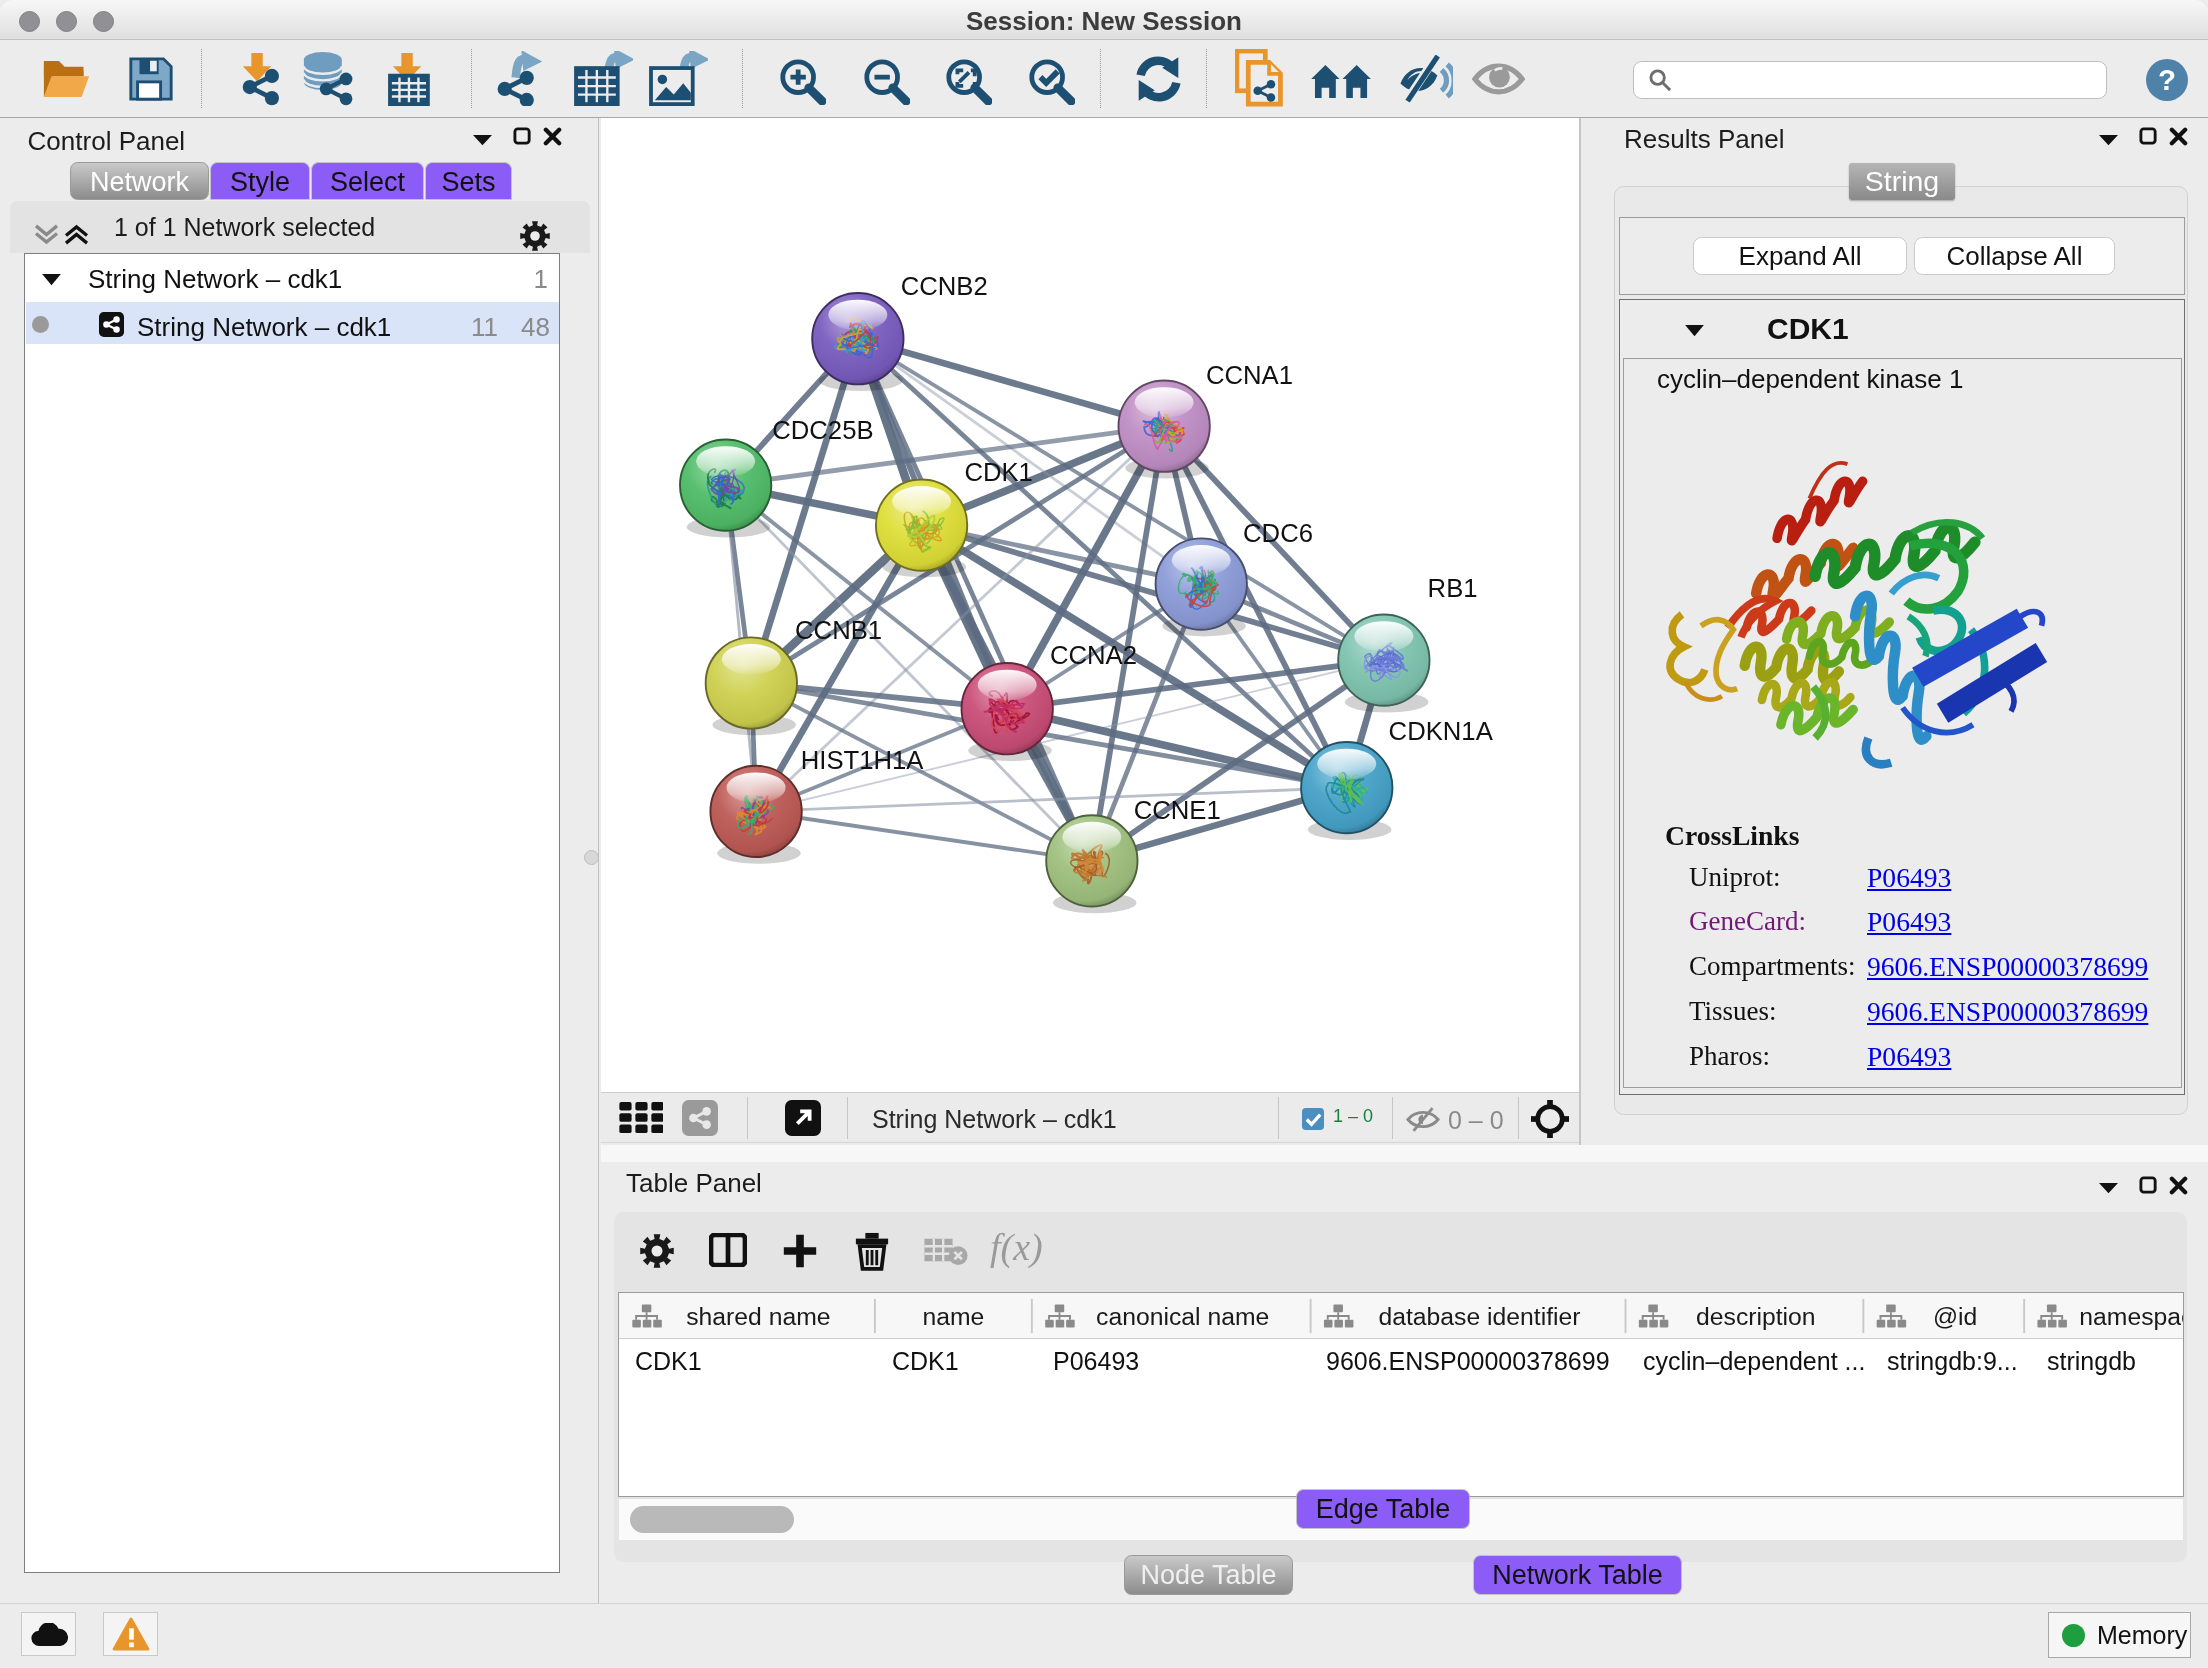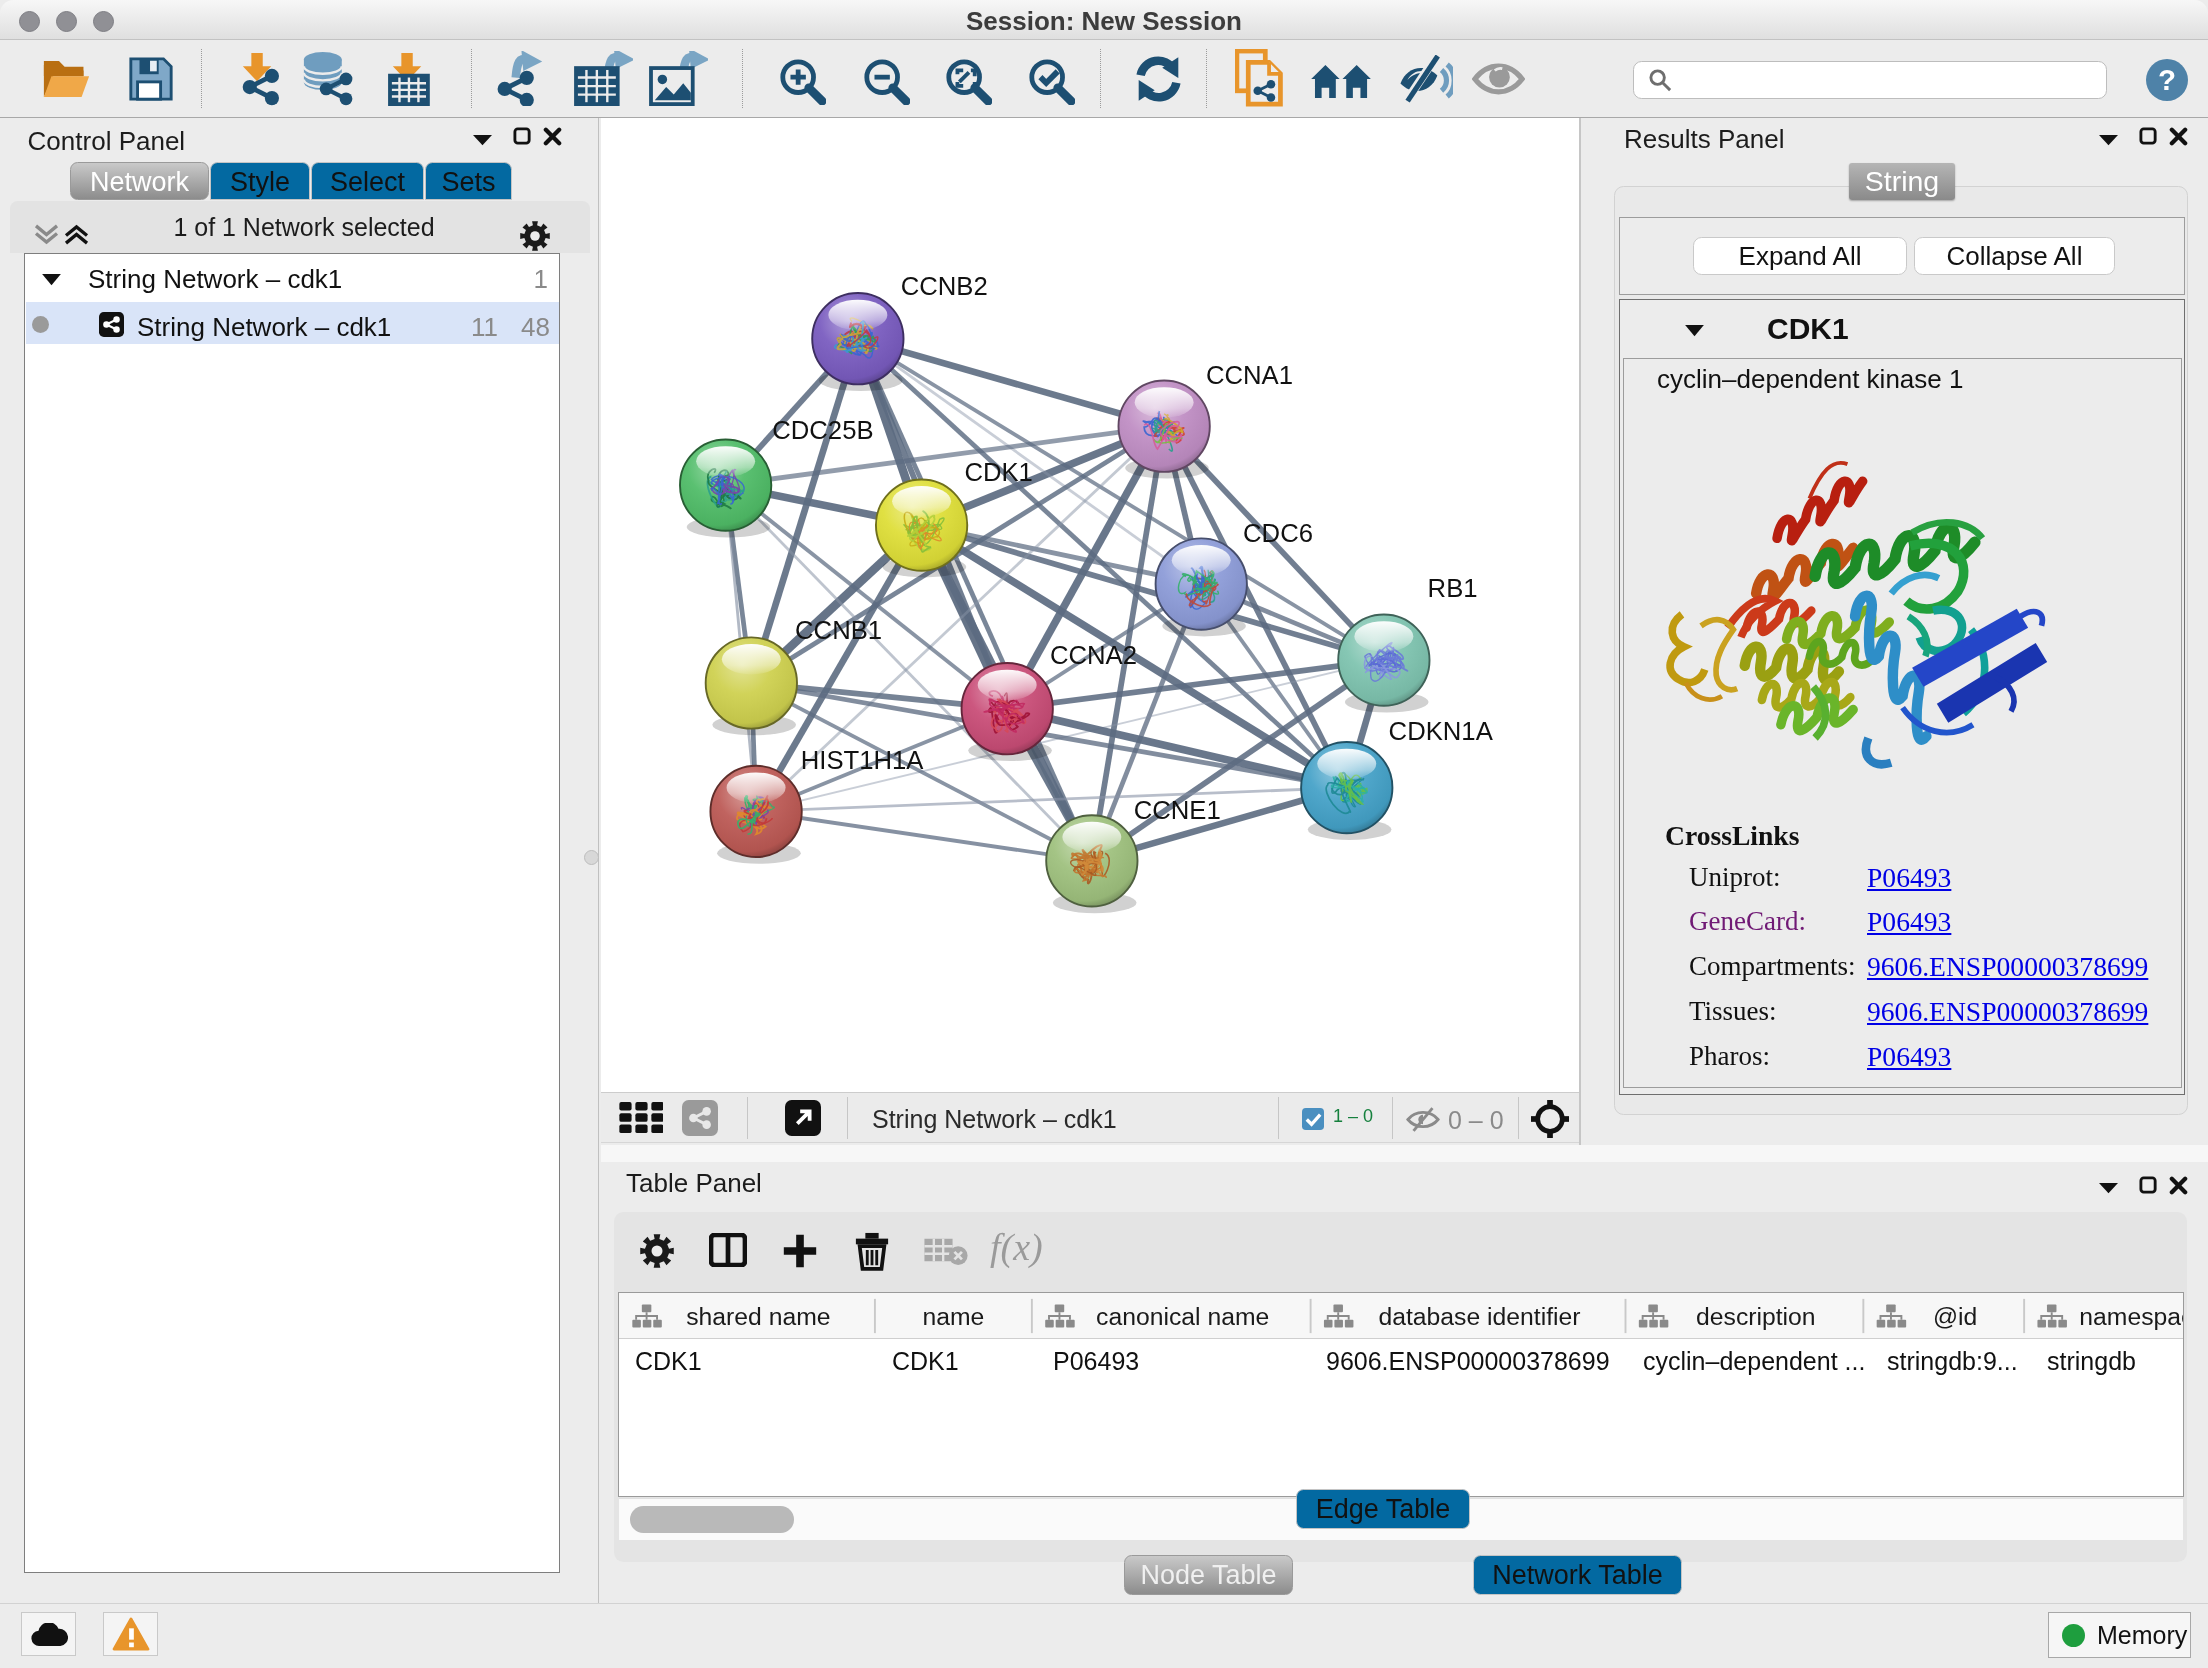--- a/index.html
+++ b/index.html
@@ -20,21 +20,21 @@
   background:#ffffff; }
 #netbar { position:absolute; left:601px; top:1092px; width:978px; height:51px;
   background:#ebebeb; border-top:1px solid #cccccc; border-bottom:1px solid #d6d6d6; }
 #resdivider { position:absolute; left:1579px; top:118px; width:1.9px; height:1028px; background:#c6c6c6; }
 #respanel { position:absolute; left:1581px; top:118px; width:628px; height:1028px; background:#ececec; }
 #splitstrip { position:absolute; left:601px; top:1145px; width:1607px; height:17px; background:#f7f7f7; }
 #tablepanel { position:absolute; left:601px; top:1162px; width:1607px; height:440px; background:#ececec; }
 #statusbar { position:absolute; left:0; top:1603px; width:2208px; height:66px;
   background:#ececec; border-top:1px solid #d2d2d2; }
 .panel-title { font-size:26px; color:#1c1c1c; position:absolute; }
-.tab { position:absolute; height:38px; background:#0369a1; border:1px solid #c4c4c4;
+.tab { position:absolute; height:38px; background:#8b5cf6; border:1px solid #c4c4c4;
   border-radius:7.6px 7.6px 0 0; font-size:27px; color:#111; text-align:center; }
 .tabsel { background:linear-gradient(#c9c9c9,#8c8c8c); color:#ffffff;
   border-color:#9a9a9a; border-radius:7.6px; }
 .btn { position:absolute; background:#ffffff; border:1px solid #c9c9c9; border-radius:8.6px;
   font-size:26px; color:#111; text-align:center; }
 a.link { color:#0000e6; }
 </style></head><body>
 
 <div id="titlebar"></div>
 <div class="light" style="left:19px"></div>
@@ -190,21 +190,21 @@
 <div class="tab" style="left:210px;top:162px;width:100px;line-height:38px">Style</div>
 <div class="tab" style="left:311px;top:162px;width:113px;line-height:38px">Select</div>
 <div class="tab" style="left:425px;top:162px;width:87px;line-height:38px">Sets</div>
 <div class="abs" style="left:9.5px;top:201px;width:580px;height:52px;background:#e3e3e3;border-radius:7.6px 7.6px 0 0"></div>
 <svg style="position:absolute;left:34px;top:224px" width="25" height="21" viewBox="0 0 26 22">
     <path d="M2 2 l11 9 11 -9 M2 10 l11 9 11 -9" stroke="#8a8a8a" stroke-width="3.5" fill="none"></path>
   </svg>
 <svg style="position:absolute;left:64px;top:224px" width="25" height="21" viewBox="0 0 26 22">
     <path d="M2 20 l11 -9 11 9 M2 12 l11 -9 11 9" stroke="#111" stroke-width="3.5" fill="none"></path>
   </svg>
-<div class="abs" style="left:114px;top:213px;width:380px;text-align:center;font-size:25px;color:#1c1c1c">1 of 1 Network selected</div>
+<div class="abs" style="left:114px;top:213px;width:380px;text-align:left;font-size:25px;color:#1c1c1c">1 of 1 Network selected</div>
 <svg style="position:absolute;left:519px;top:220px" width="32" height="32" viewBox="0 0 34 34">
     <path d="M32.7 13.9 L32.7 20.1 L28.3 19.2 L26.6 23.4 L30.3 25.9 L25.9 30.3 L23.4 26.6 L19.2 28.3 L20.1 32.7 L13.9 32.7 L14.8 28.3 L10.6 26.6 L8.1 30.3 L3.7 25.9 L7.4 23.4 L5.7 19.2 L1.3 20.1 L1.3 13.9 L5.7 14.8 L7.4 10.6 L3.7 8.1 L8.1 3.7 L10.6 7.4 L14.8 5.7 L13.9 1.3 L20.1 1.3 L19.2 5.7 L23.4 7.4 L25.9 3.7 L30.3 8.1 L26.6 10.6 L28.3 14.8 Z" fill="#1a1a1a"></path>
     <circle cx="17" cy="17" r="5.1" fill="#ececec"></circle>
   </svg>
 <div class="abs" style="left:24px;top:253px;width:536px;height:1320px;background:#fff;border:1.9px solid #7e7e7e"></div>
 <svg style="position:absolute;left:41px;top:272px" width="21" height="15" viewBox="0 0 22 16">
     <path d="M1 2 h20 l-10 12 z" fill="#111"></path>
   </svg>
 <div class="abs" style="left:88px;top:264px;font-size:26px;color:#111">String Network – cdk1</div>
 <div class="abs" style="left:514px;top:264px;width:34px;text-align:right;font-size:26px;color:#8a8a8a">1</div>

